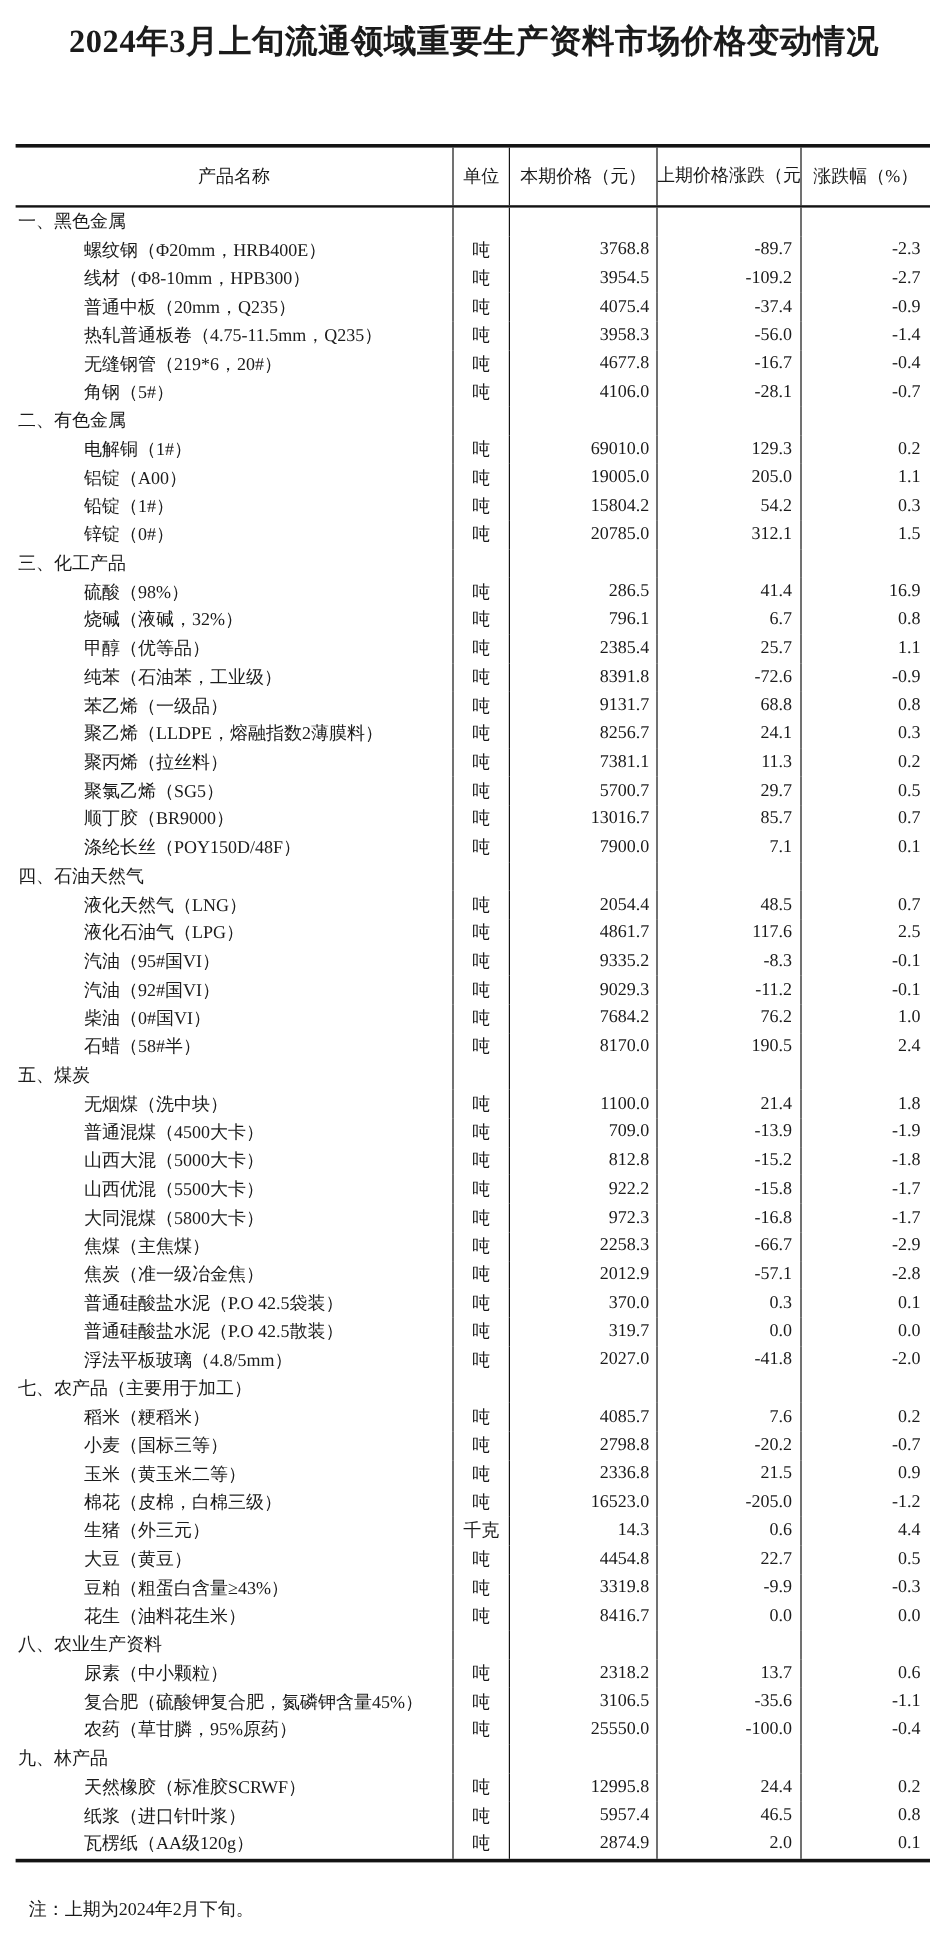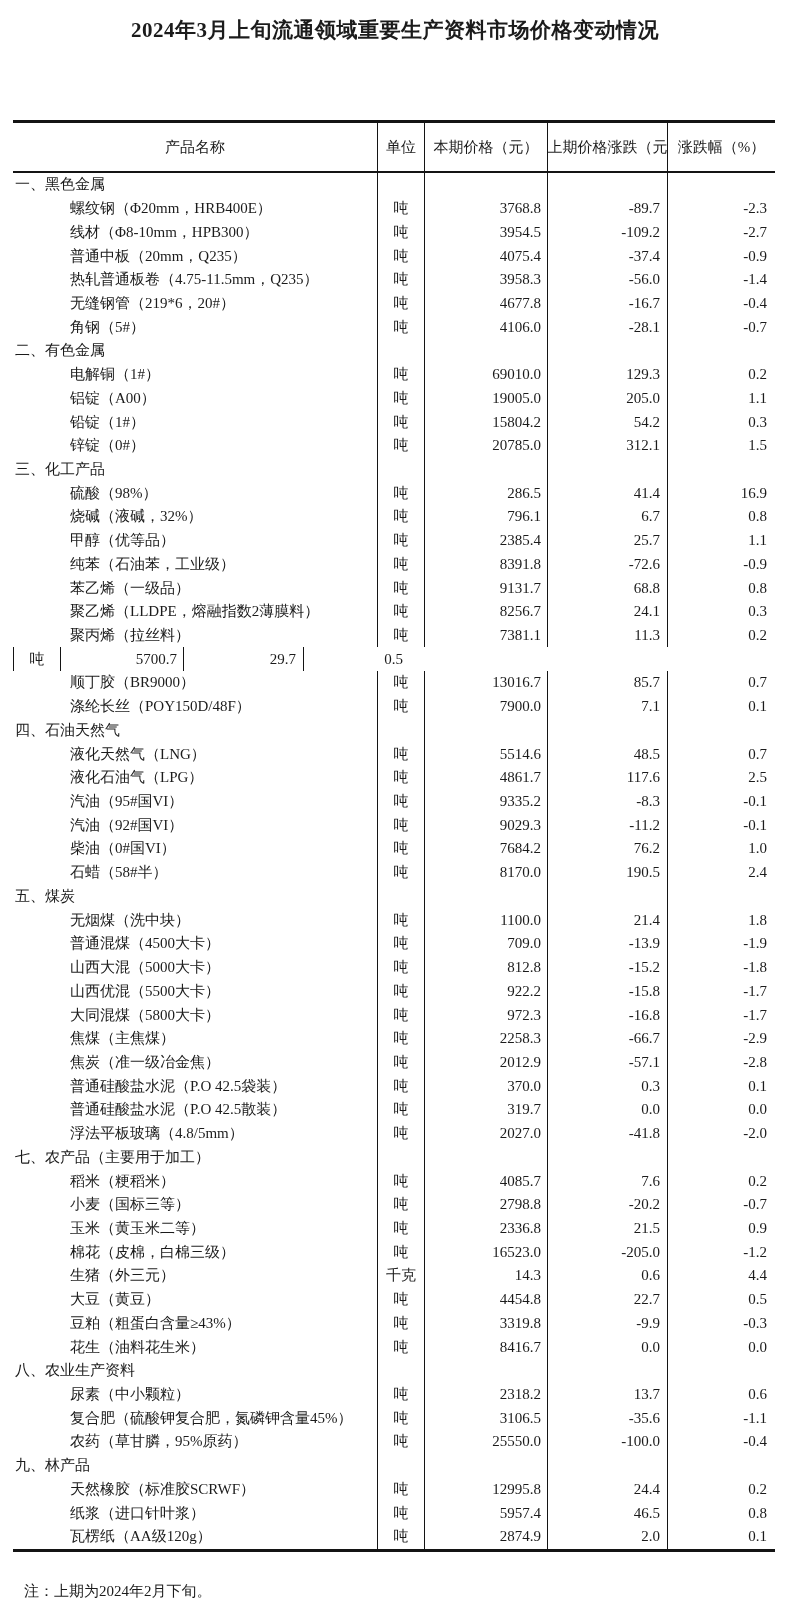--- a/index.html
+++ b/index.html
@@ -8,21 +8,21 @@
     background: #ffffff;
     color: #1b1b1b;
     font-family: "Liberation Serif", "DejaVu Serif", serif;
     position: relative;
     overflow: hidden;
   }
   .page-title {
     position: absolute;
     top: 16px; left: 0; width: 790px;
     text-align: center;
-    font-size: 21px;
+    font-size: 27px;
     font-weight: bold;
     letter-spacing: 0.5px;
   }
   .price-table {
     position: absolute;
     top: 120px; left: 13px;
     width: 762px;
     border-top: 3px solid #141414;
     border-bottom: 3px solid #141414;
   }
@@ -385,20 +385,23 @@
           <span>7381.1</span>
         </div>
         <div class="cell c4">
           <span>11.3</span>
         </div>
         <div class="cell c5">
           <span>0.2</span>
         </div>
       </div>
       <div class="row">
+        <div class="cell c1 item-name">
+          <span>聚氯乙烯（SG5）</span>
+        </div>
         <div class="cell c2">
           <span>吨</span>
         </div>
         <div class="cell c3">
           <span>5700.7</span>
         </div>
         <div class="cell c4">
           <span>29.7</span>
         </div>
         <div class="cell c5">
@@ -449,21 +452,21 @@
         <div class="cell c5"></div>
       </div>
       <div class="row">
         <div class="cell c1 item-name">
           <span>液化天然气（LNG）</span>
         </div>
         <div class="cell c2">
           <span>吨</span>
         </div>
         <div class="cell c3">
-          <span>5514.6</span>
+          <span>2054.4</span>
         </div>
         <div class="cell c4">
           <span>48.5</span>
         </div>
         <div class="cell c5">
           <span>0.7</span>
         </div>
       </div>
       <div class="row">
         <div class="cell c1 item-name">

